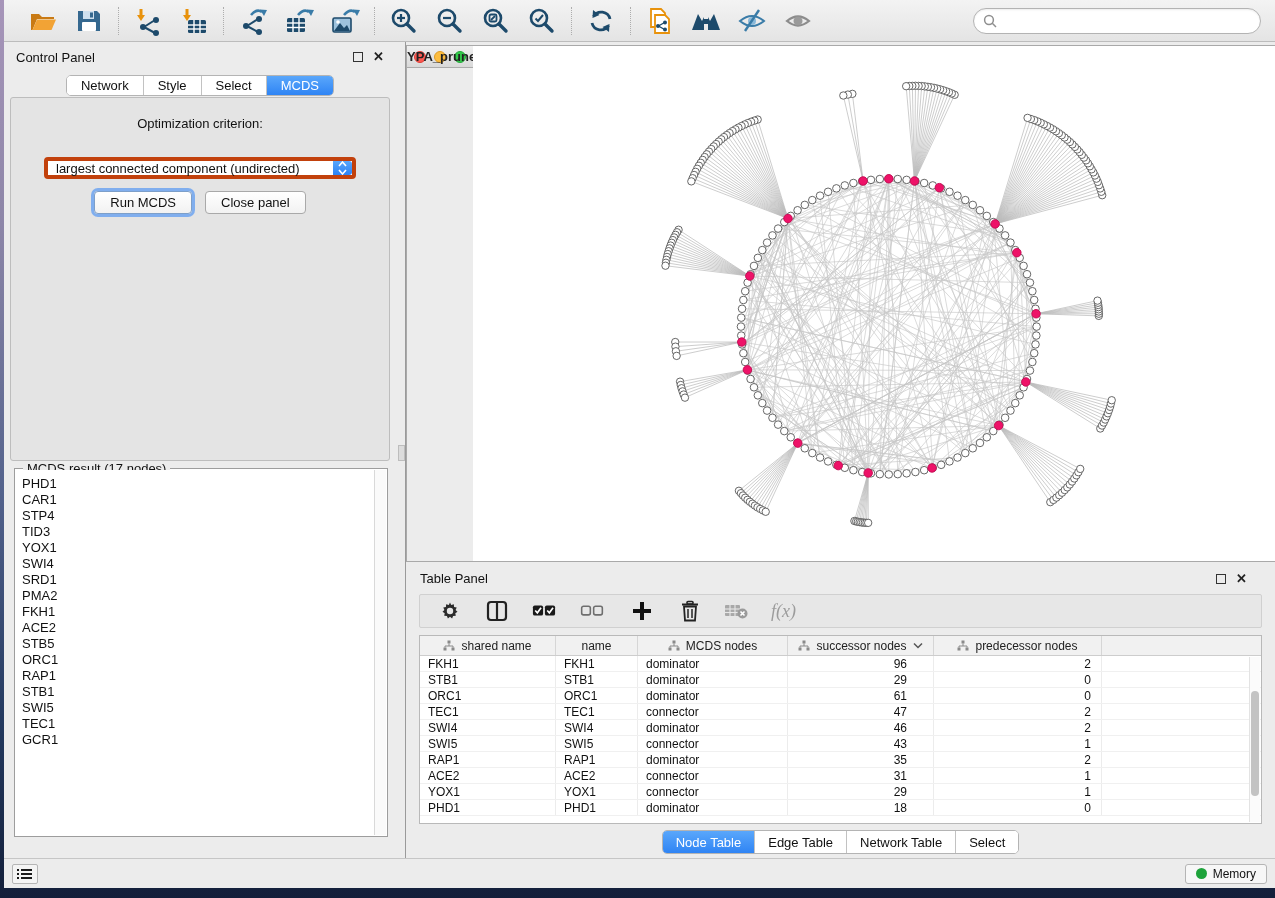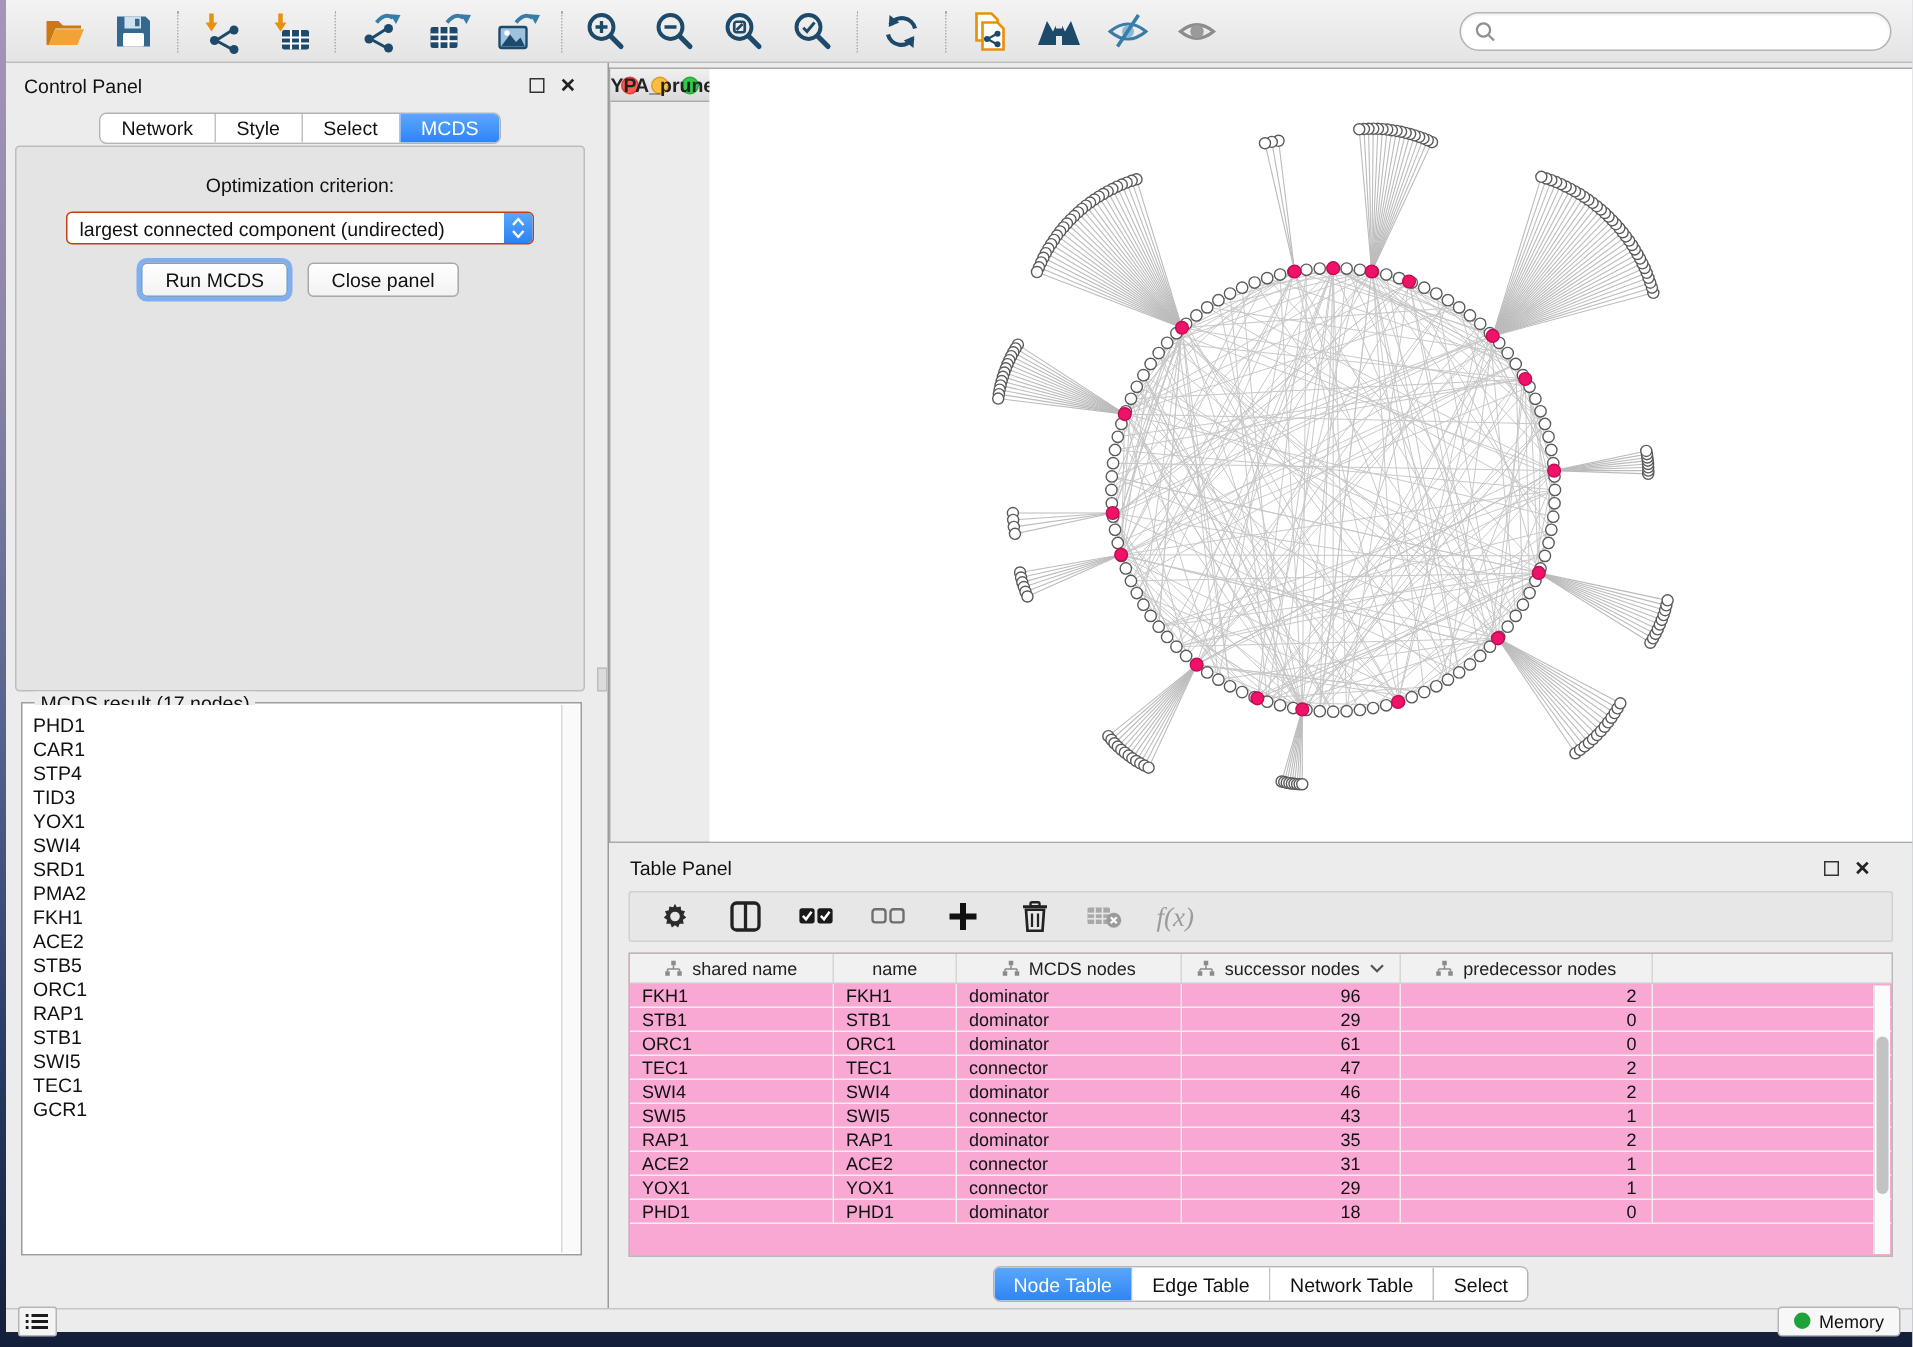--- a/index.html
+++ b/index.html
@@ -31,21 +31,21 @@
   .close-btn { font-size:13px; font-weight:bold; color:#222; line-height:10px; cursor:pointer; }
   .cp-tabs { display:flex; justify-content:center; margin-top:7px; height:21px; }
   .seg { display:flex; border:1px solid #b4b4b4; border-radius:5px; overflow:hidden; background:#fff; }
   .seg-tab { padding:2px 14px; font-size:13px; color:#111; background:#fff; border-right:1px solid #c2c2c2;
     display:flex; align-items:center; cursor:pointer; }
   .seg-tab:last-child { border-right:none; }
   .seg-tab.active { background:linear-gradient(180deg,#5aa7fb,#2f84f4); color:#fff; }
   .cp-body { margin:1px 6px 0 6px; height:364px; background:#e4e4e4; border:1px solid #bdbdbd; border-radius:3px;
     display:flex; flex-direction:column; align-items:center; flex:0 0 auto; }
   .opt-label { margin-top:18px; font-size:13px; color:#111; }
-  .dropdown { margin-top:10px; width:312px; height:22px; background:#fff; border:1px solid #c2410c; border-radius:4px;
+  .dropdown { margin-top:26px; width:312px; height:22px; background:#fff; border:4px solid #c2410c; border-radius:4px;
     display:flex; align-items:center; cursor:pointer; }
   .dropdown-value { flex:1; font-size:13px; padding-left:8px; color:#111; white-space:nowrap; overflow:hidden; }
   .dropdown-cap { width:19px; align-self:stretch; background:linear-gradient(180deg,#59a6fb,#2d82f3); border-radius:0 3px 3px 0;
     display:flex; flex-direction:column; align-items:center; justify-content:center; color:#fff; }
   .dropdown-cap svg { display:block; }
   .cp-buttons { margin-top:12px; display:flex; gap:13px; }
   .btn { font-size:13px; color:#111; background:linear-gradient(180deg,#ffffff,#f2f2f2); border:1px solid #a9a9a9;
     border-radius:4px; padding:3px 15px; cursor:pointer; }
   .btn.focused { box-shadow:0 0 0 3px rgba(110,165,240,.85); border-color:#7d9fc9; }
   .result-group { margin:7px 8px 0 10px; flex:0 0 auto; height:369px; border:1px solid #9d9d9d; position:relative; background:#fff; }
@@ -75,39 +75,39 @@
   
   .tpanel { margin-top:3px; flex:1; display:flex; flex-direction:column; min-height:0; background:#ececec; }
   .tp-header { height:24px; display:flex; align-items:center; padding:3px 28px 0 14px; }
   .tp-title { font-size:13px; color:#111; }
   .tp-toolbar { margin:5px 13px 0 13px; height:34px; background:#e7e7e7; border:1px solid #d0d0d0; border-radius:2px;
     display:flex; align-items:center; gap:24px; padding:0 16px; flex:0 0 auto; }
   .tp-tool { width:24px; height:24px; display:flex; align-items:center; justify-content:flex-end; cursor:pointer; }
   .tp-tool.disabled { cursor:default; }
   .fx-label { font-family:"Liberation Serif",serif; font-style:italic; font-size:18px; color:#9c9c9c; }
 
-  .tp-table { margin:7px 13px 0 13px; flex:1; background:#f9a8d4; border:1px solid #b9b9b9; position:relative; display:flex; flex-direction:column; min-height:0; }
+  .tp-table { margin:7px 13px 0 13px; flex:1; background:#ffffff; border:1px solid #b9b9b9; position:relative; display:flex; flex-direction:column; min-height:0; }
   .tt-headrow { height:20px; background:#f1f1f1; border-bottom:1px solid #cdcdcd; display:flex; flex:0 0 auto; }
   .tt-hcell { display:flex; align-items:center; justify-content:center; gap:6px; font-size:12px; color:#222;
     border-right:1px solid #d6d6d6; position:relative; cursor:pointer; }
   .tt-body { flex:1; overflow:hidden; position:relative; }
   .tt-row { height:16px; display:flex; border-bottom:1px solid #f0f0f0; cursor:default; }
   .tt-cell { font-size:12px; color:#111; padding-left:8px; display:flex; align-items:center; border-right:1px solid #ececec; overflow:hidden; white-space:nowrap; }
   .tt-cell.num { justify-content:flex-end; padding-right:26px; }
   .tt-cell.num2 { justify-content:flex-end; padding-right:10px; }
   .c0 { width:136px; flex:0 0 auto; } .c1 { width:82px; flex:0 0 auto; } .c2 { width:150px; flex:0 0 auto; }
   .c3 { width:146px; flex:0 0 auto; } .c4 { width:168px; flex:0 0 auto; } .cf { flex:1; border-right:none; }
   .tt-scroll { position:absolute; top:21px; right:1px; bottom:1px; width:11px; background:#fbfbfb; border-left:1px solid #e3e3e3; }
   .tt-thumb { position:absolute; top:34px; left:1px; width:8px; height:105px; background:#c3c3c3; border-radius:4px; cursor:pointer; }
 
   .tp-tabs { height:24px; margin:6px 0 4px 0; display:flex; justify-content:center; flex:0 0 auto; }
   .tp-tabs .seg-tab { padding:2px 13px; }
 
   
-  .statusbar { height:16px; border-top:1px solid #c6c6c6; background:#ececec; display:flex; align-items:center; padding:0 8px; flex:0 0 auto; }
+  .statusbar { height:30px; border-top:1px solid #c6c6c6; background:#ececec; display:flex; align-items:center; padding:0 8px; flex:0 0 auto; }
   .task-btn { width:26px; height:20px; border:1px solid #b5b5b5; background:#f4f4f4; border-radius:2px;
     display:flex; align-items:center; justify-content:center; cursor:pointer; }
   .memory-btn { margin-left:auto; height:20px; border:1px solid #b5b5b5; background:#f7f7f7; border-radius:3px;
     display:flex; align-items:center; gap:6px; padding:0 10px; font-size:12px; color:#111; cursor:pointer; }
   .mem-dot { width:11px; height:11px; border-radius:50%; background:#1ea33b; }
 </style>
 </head>
 <body>
 
 <div class="screen">

